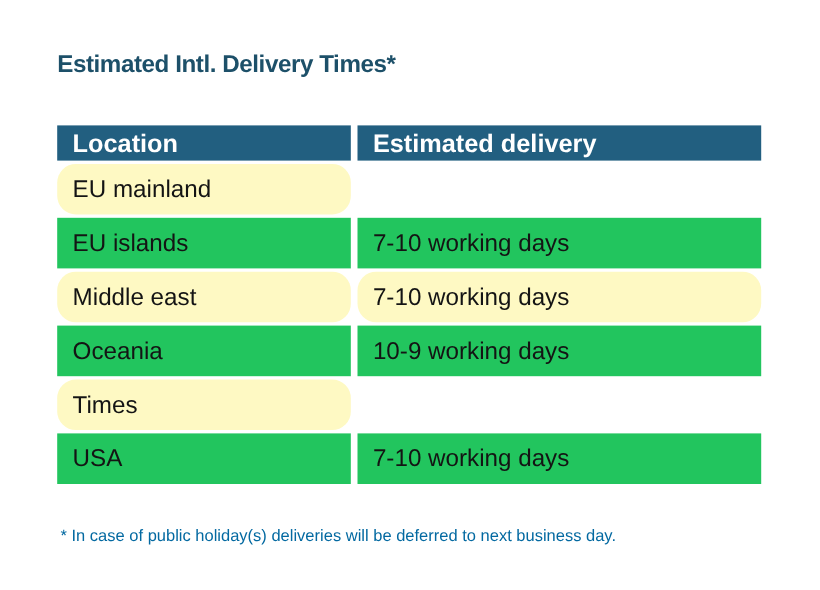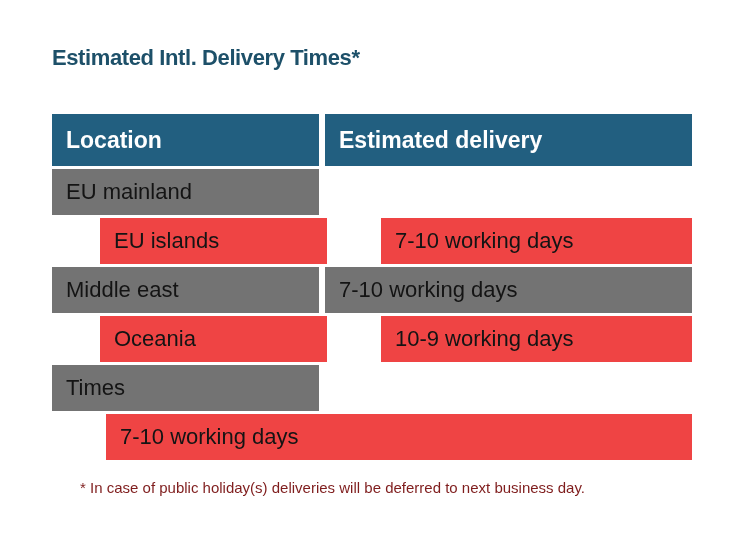--- a/index.html
+++ b/index.html
@@ -54,31 +54,31 @@
   }
   .col-1 { width: 267px; }
   .gutter { width: 6px; flex: 0 0 6px; background: #ffffff; }
   .col-2 { width: 367px; flex: 1 1 auto; }
 
   .header-row .cell {
     background: #225f80;
     color: #ffffff;
     font-weight: 700;
     font-size: 23px;
-    height: 52px;
+    height: 32px;
   }
-  .row-dark .cell { background: #737373; }
-  .row-light .cell { background: #ef4444; margin-left: 48px; }
+  .row-dark .cell { background: #fef9c3; border-radius: 17px; }
+  .row-light .cell { background: #22c55e; }
 
   .footnote {
     position: absolute;
-    left: 80px;
+    left: 55px;
     top: 479px;
     font-size: 15px;
-    color: #7f1d1d;
+    color: #0369a1;
     white-space: nowrap;
   }
 </style>
 </head>
 <body>
 
 <div class="page">
 
   <div class="title">Estimated Intl. Delivery Times*</div>
 
@@ -112,20 +112,21 @@
       <div class="gutter"></div>
       <div class="cell col-2">10-9 working days</div>
     </div>
 
     <div class="row row-dark">
       <div class="cell col-1">Times</div>
       <div class="gutter"></div>
     </div>
 
     <div class="row row-light">
+      <div class="cell col-1">USA</div>
       <div class="gutter"></div>
       <div class="cell col-2">7-10 working days</div>
     </div>
 
   </div>
 
   <div class="footnote">* In case of public holiday(s) deliveries will be deferred to next business day.</div>
 
 </div>
 

